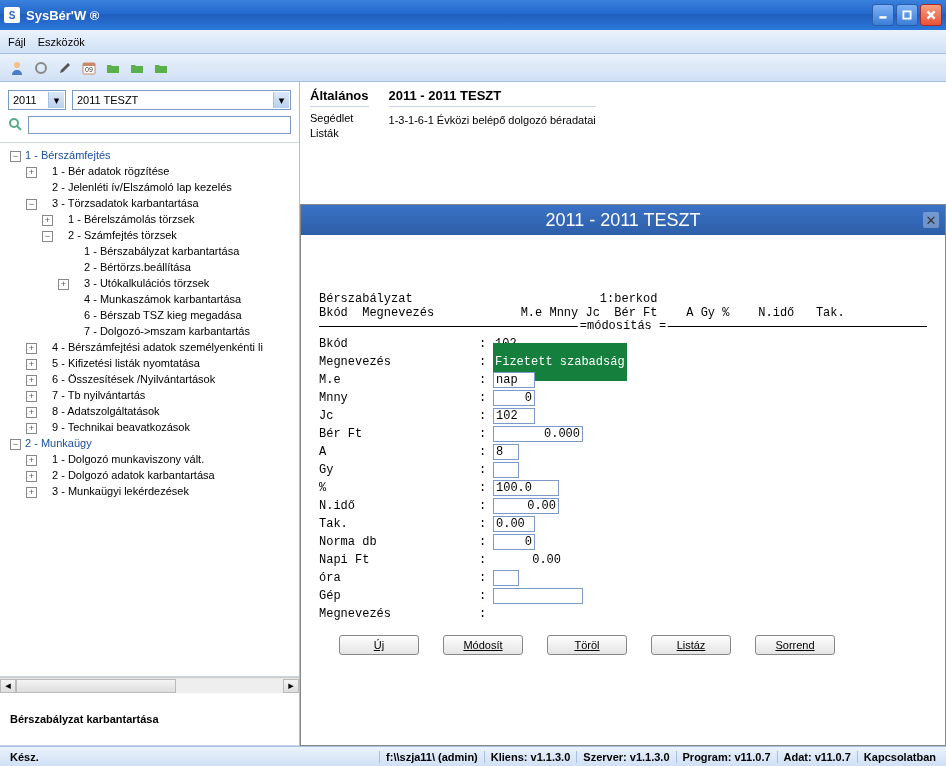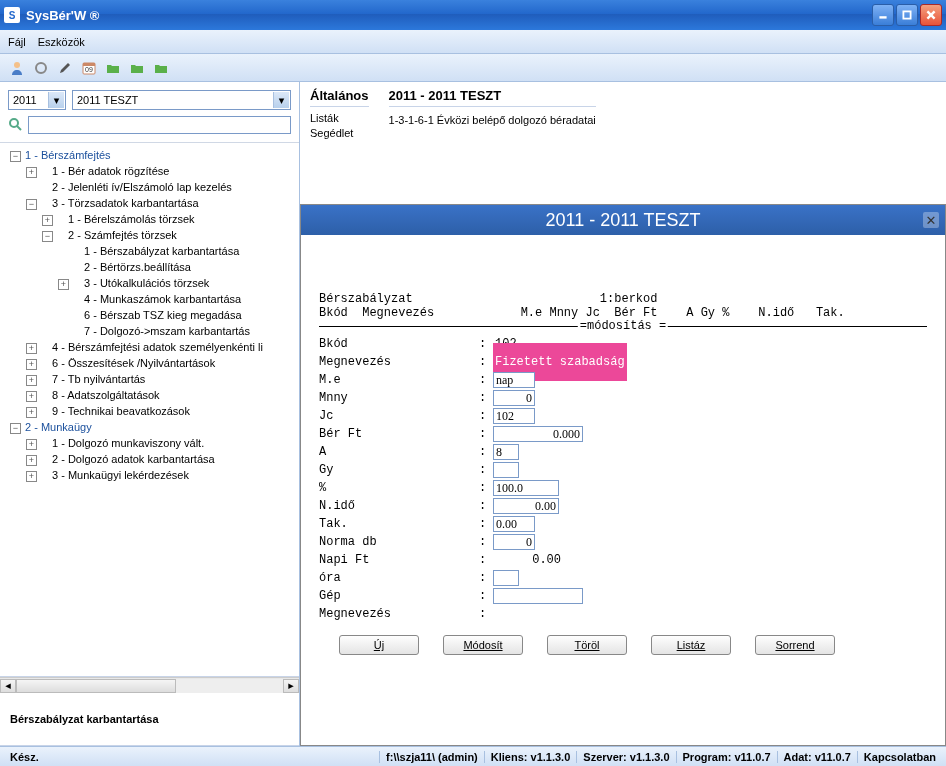--- a/index.html
+++ b/index.html
@@ -227,28 +227,28 @@
   font-size:12px;
   overflow:auto;
 }
 .hdr-table { margin-top:45px; margin-bottom:6px; white-space:pre;}
 .divider { border-top:1px solid #000; position:relative; height:1px; margin-bottom:8px;}
 .divider span { position:absolute; left:50%; transform:translateX(-50%); top:-8px; background:#fff; padding:0 2px; }
 .frow { display:flex; align-items:center; height:18px; }
 .flab { width:160px; }
 .fcolon { width:14px; }
 .fval input {
-  font-family: Liberation Serif, serif;
+  font-family: Liberation Mono, monospace;
   font-size:12px;
   border:1px solid #7a9ac8;
   height:16px;
   padding:0 2px;
 }
 .fval .static { padding:0 2px; display:inline-block; }
-.fval .hl { background:#ec4899; color:#fff; padding:12px 2px;}
+.fval .hl { background:#15803d; color:#fff; padding:12px 2px;}
 .inp-xs{width:26px;text-align:right;}
 .inp-s{width:42px;text-align:left;}
 .inp-m{width:66px;text-align:right;}
 .inp-l{width:90px;text-align:right;}
 
 .btn-row { margin-top:12px; display:flex; gap:24px; padding-left:20px;text-decoration:underline;}
 .fbtn {
   width:80px; height:20px;
   background: linear-gradient(to bottom,#fefefe,#e4e4e4);
   border:1px solid #888;
@@ -383,20 +383,21 @@
                       <li><span class="tw-blank"></span><span class="node-text blk">2 - Bértörzs.beállítása</span></li>
                       <li><span class="tw">+</span><span class="node-text blk">3 - Utókalkulációs törzsek</span></li>
                       <li><span class="tw-blank"></span><span class="node-text blk">4 - Munkaszámok karbantartása</span></li>
                       <li><span class="tw-blank"></span><span class="node-text blk">6 - Bérszab TSZ kieg megadása</span></li>
                       <li><span class="tw-blank"></span><span class="node-text blk">7 - Dolgozó-&gt;mszam karbantartás</span></li>
                     </ul>
                   </li>
                 </ul>
               </li>
               <li><span class="tw">+</span><span class="node-text blk">4 - Bérszámfejtési adatok személyenkénti li</span></li>
+              <li><span class="tw">+</span><span class="node-text blk">5 - Kifizetési listák nyomtatása</span></li>
               <li><span class="tw">+</span><span class="node-text blk">6 - Összesítések /Nyilvántartások</span></li>
               <li><span class="tw">+</span><span class="node-text blk">7 - Tb nyilvántartás</span></li>
               <li><span class="tw">+</span><span class="node-text blk">8 - Adatszolgáltatások</span></li>
               <li><span class="tw">+</span><span class="node-text blk">9 - Technikai beavatkozások</span></li>
             </ul>
           </li>
           <li><span class="tw">−</span><span class="node-text">2 - Munkaügy</span>
             <ul>
               <li><span class="tw">+</span><span class="node-text blk">1 - Dolgozó munkaviszony vált.</span></li>
               <li><span class="tw">+</span><span class="node-text blk">2 - Dolgozó adatok karbantartása</span></li>
@@ -413,22 +414,22 @@
         </div>
       <div class="sbtn">▸</div>
     </div>
 
     <div class="ctx-label">Bérszabályzat karbantartása</div>
   </div>
 
   <div class="right-panel">
     <div class="r-top">
       <h3>Általános</h3>
+      <div class="lnk">Segédlet</div>
       <div class="lnk">Listák</div>
-      <div class="lnk">Segédlet</div>
     </div>
     <div class="r-mid">
       <h3>2011 - 2011 TESZT</h3>
       <div class="hist">1-3-1-6-1 Évközi belépő dolgozó béradatai</div>
     </div>
 
     <div class="form-window">
       <div class="form-title">
         <span>2011 - 2011 TESZT</span>
         <span class="close-x">✕</span>

